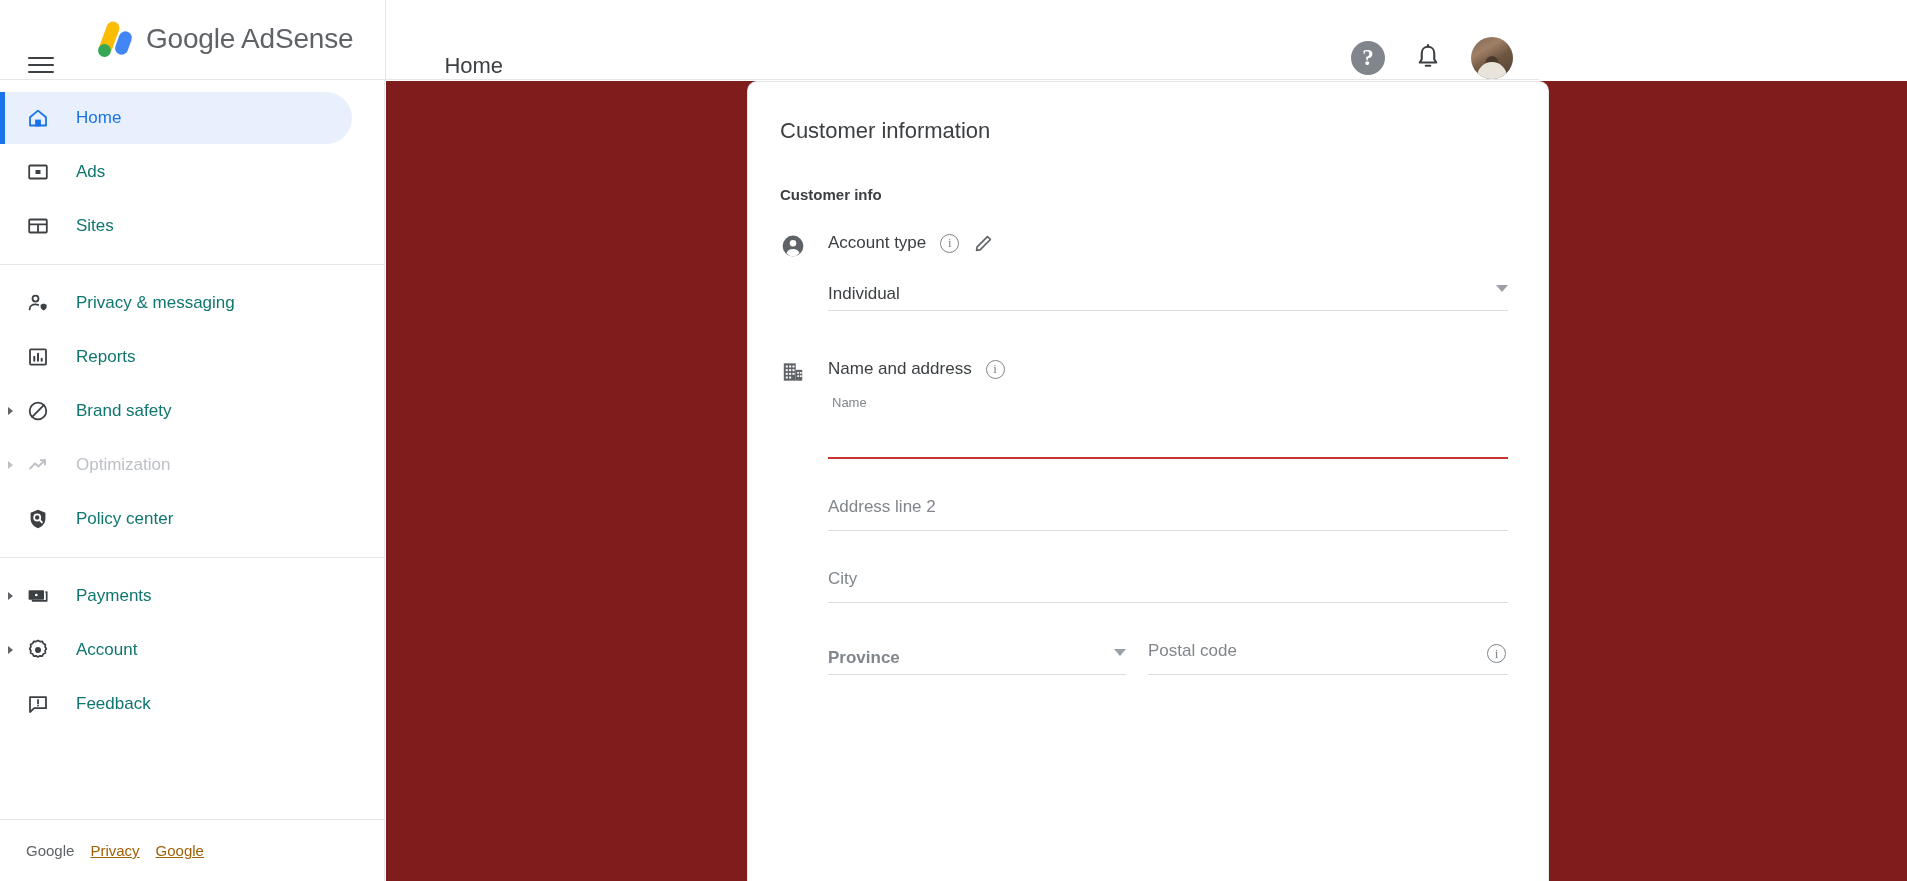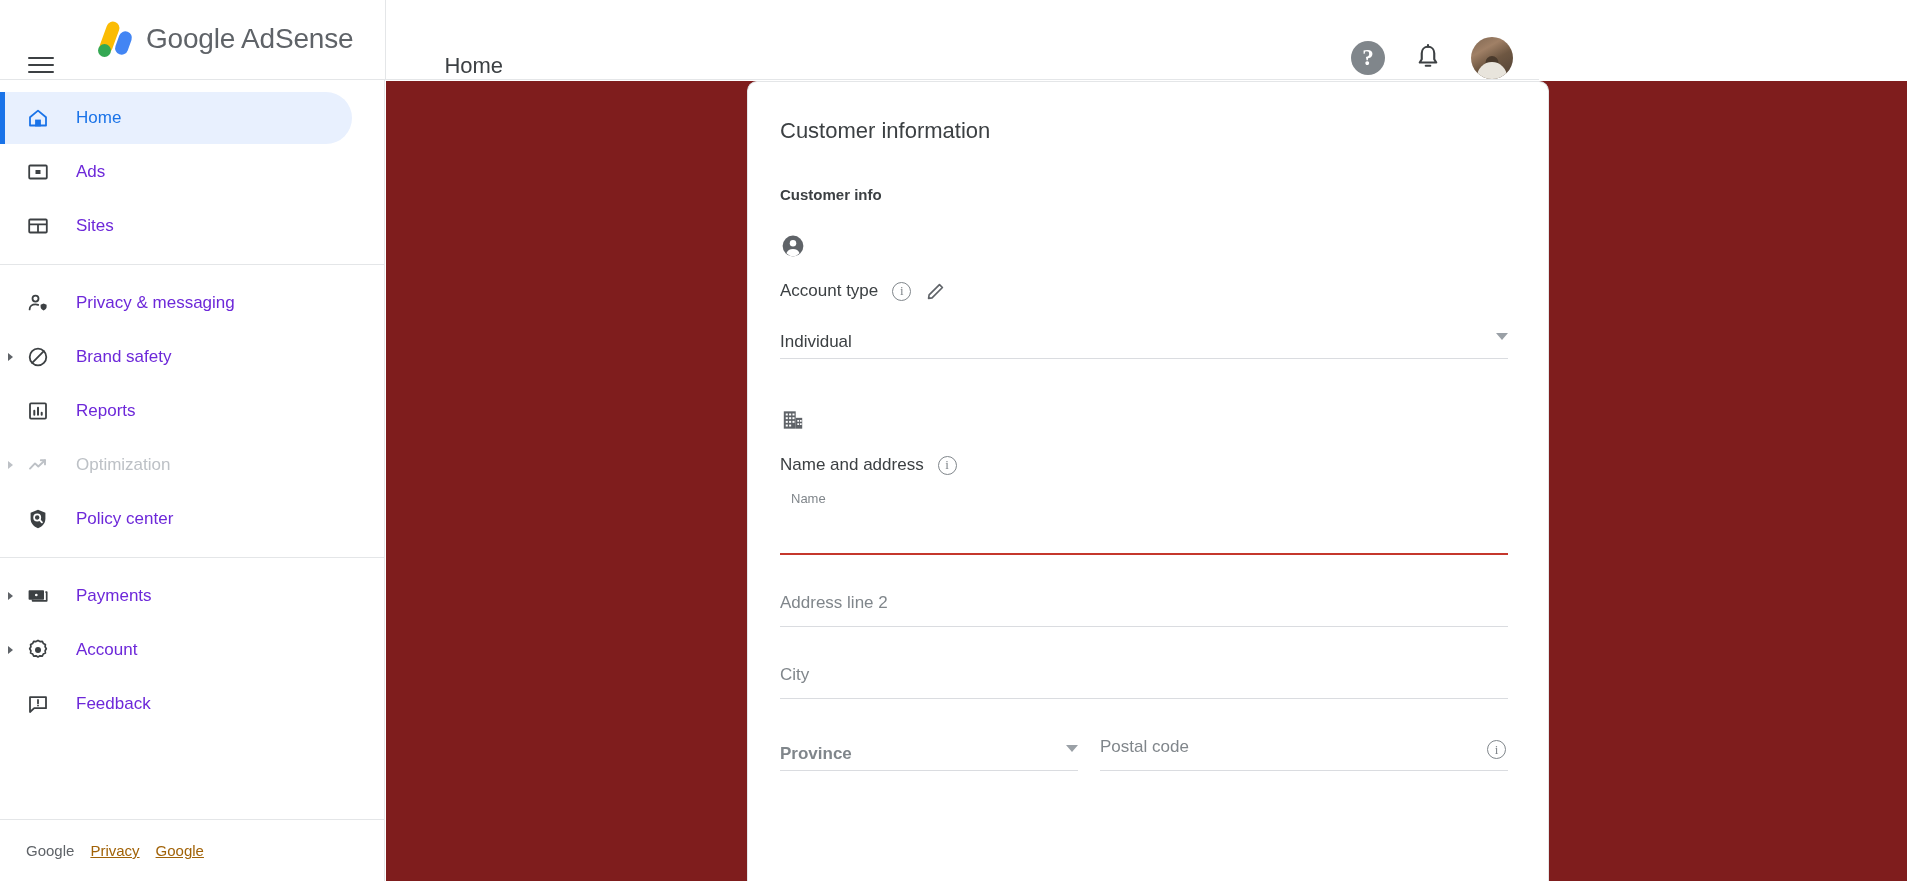--- a/index.html
+++ b/index.html
@@ -109,21 +109,21 @@
   .nav-group.sep { border-top: 1px solid #e4e6e8; }
 
   .nav-item {
     position: relative;
     display: flex; align-items: center;
     height: 52px;
     margin: 2px 32px 2px 0;
     padding-left: 26px;
     border-radius: 0 26px 26px 0;
     cursor: pointer;
-    color: #6d28d9;
+    color: #0f766e;
   }
   .nav-item .caret {
     position: absolute; left: 8px;
     width: 0; height: 0;
     border-left: 5px solid #5f6368;
     border-top: 4px solid transparent;
     border-bottom: 4px solid transparent;
   }
   .nav-item .nav-icon {
     width: 24px; height: 24px;
@@ -187,21 +187,21 @@
     color: #3c4043;
     margin-bottom: 42px;
   }
   .section-label {
     font-size: 15px;
     font-weight: bold;
     color: #3c4043;
     margin-bottom: 26px;
   }
 
-  .field-block { display: flex; margin-bottom: 6px; flex-direction: column; }
+  .field-block { display: flex; margin-bottom: 6px; }
   .field-gutter {
     width: 48px; flex: 0 0 48px;
     padding-top: 4px;
     display: flex; justify-content: flex-start;
   }
   .field-body { flex: 1; }
 
   .field-head {
     display: flex; align-items: center;
     gap: 14px;
@@ -245,21 +245,21 @@
     width: 0; height: 0;
     border-left: 6px solid transparent;
     border-right: 6px solid transparent;
     border-top: 7px solid #9aa0a6;
     margin-bottom: 12px;
   }
 
   
   .tf-err { position: relative; width: 100%; padding-top: 22px; }
   .mini-label {
-    position: absolute; top: 0; left: 11px;
+    position: absolute; top: 0; left: 4px;
     font-size: 13px; color: #80868b;
   }
   .tf-err .tf-line {
     height: 42px;
     border-bottom: 2px solid #c5372c;
   }
   .err-msg {
     font-size: 13px;
     color: #c5372c;
     margin-top: 7px;
@@ -350,38 +350,38 @@
         <svg width="24" height="24" viewBox="0 0 24 24" fill="none" stroke="#3c4043" stroke-width="1.8">
           <circle cx="9.5" cy="7.6" r="3"></circle>
           <path d="M3.6 18.4c0-3.2 2.6-5 5.9-5 1 0 1.9.16 2.7.45" stroke-linecap="round"></path>
           <path d="M17.6 12.6l3 1.2v2.3c0 1.6-1.3 2.8-3 3.4-1.7-.6-3-1.8-3-3.4v-2.3z" fill="#3c4043" stroke="none"></path>
         </svg>
       </span>
       <span class="nav-label">Privacy &amp; messaging</span>
     </div>
 
     <div class="nav-item">
+      <span class="nav-icon">
+        <svg width="24" height="24" viewBox="0 0 24 24" fill="none" stroke="#3c4043" stroke-width="1.8">
+          <rect x="4" y="4.4" width="16" height="15.2" rx="1"></rect>
+          <path d="M8.3 15.8v-4M12 15.8V8.7M15.7 15.8v-2" stroke-linecap="round" stroke-width="2"></path>
+        </svg>
+      </span>
+      <span class="nav-label">Reports</span>
+    </div>
+
+    <div class="nav-item">
       <span class="caret"></span>
       <span class="nav-icon">
         <svg width="24" height="24" viewBox="0 0 24 24" fill="none" stroke="#3c4043" stroke-width="1.8">
           <circle cx="12" cy="12" r="8.3"></circle>
           <path d="M6.2 17.8 17.8 6.2" stroke-linecap="round"></path>
         </svg>
       </span>
       <span class="nav-label">Brand safety</span>
-    </div>
-
-    <div class="nav-item">
-      <span class="nav-icon">
-        <svg width="24" height="24" viewBox="0 0 24 24" fill="none" stroke="#3c4043" stroke-width="1.8">
-          <rect x="4" y="4.4" width="16" height="15.2" rx="1"></rect>
-          <path d="M8.3 15.8v-4M12 15.8V8.7M15.7 15.8v-2" stroke-linecap="round" stroke-width="2"></path>
-        </svg>
-      </span>
-      <span class="nav-label">Reports</span>
     </div>
 
     <div class="nav-item disabled">
       <span class="caret"></span>
       <span class="nav-icon">
         <svg width="24" height="24" viewBox="0 0 24 24" fill="none" stroke="#bdc1c6" stroke-width="1.9">
           <path d="M4 15.6 9 10.4l3.3 3.1L19 7.2" stroke-linecap="round" stroke-linejoin="round"></path>
           <path d="M14.8 7.2H19v4.2" stroke-linecap="round" stroke-linejoin="round"></path>
         </svg>
       </span>

